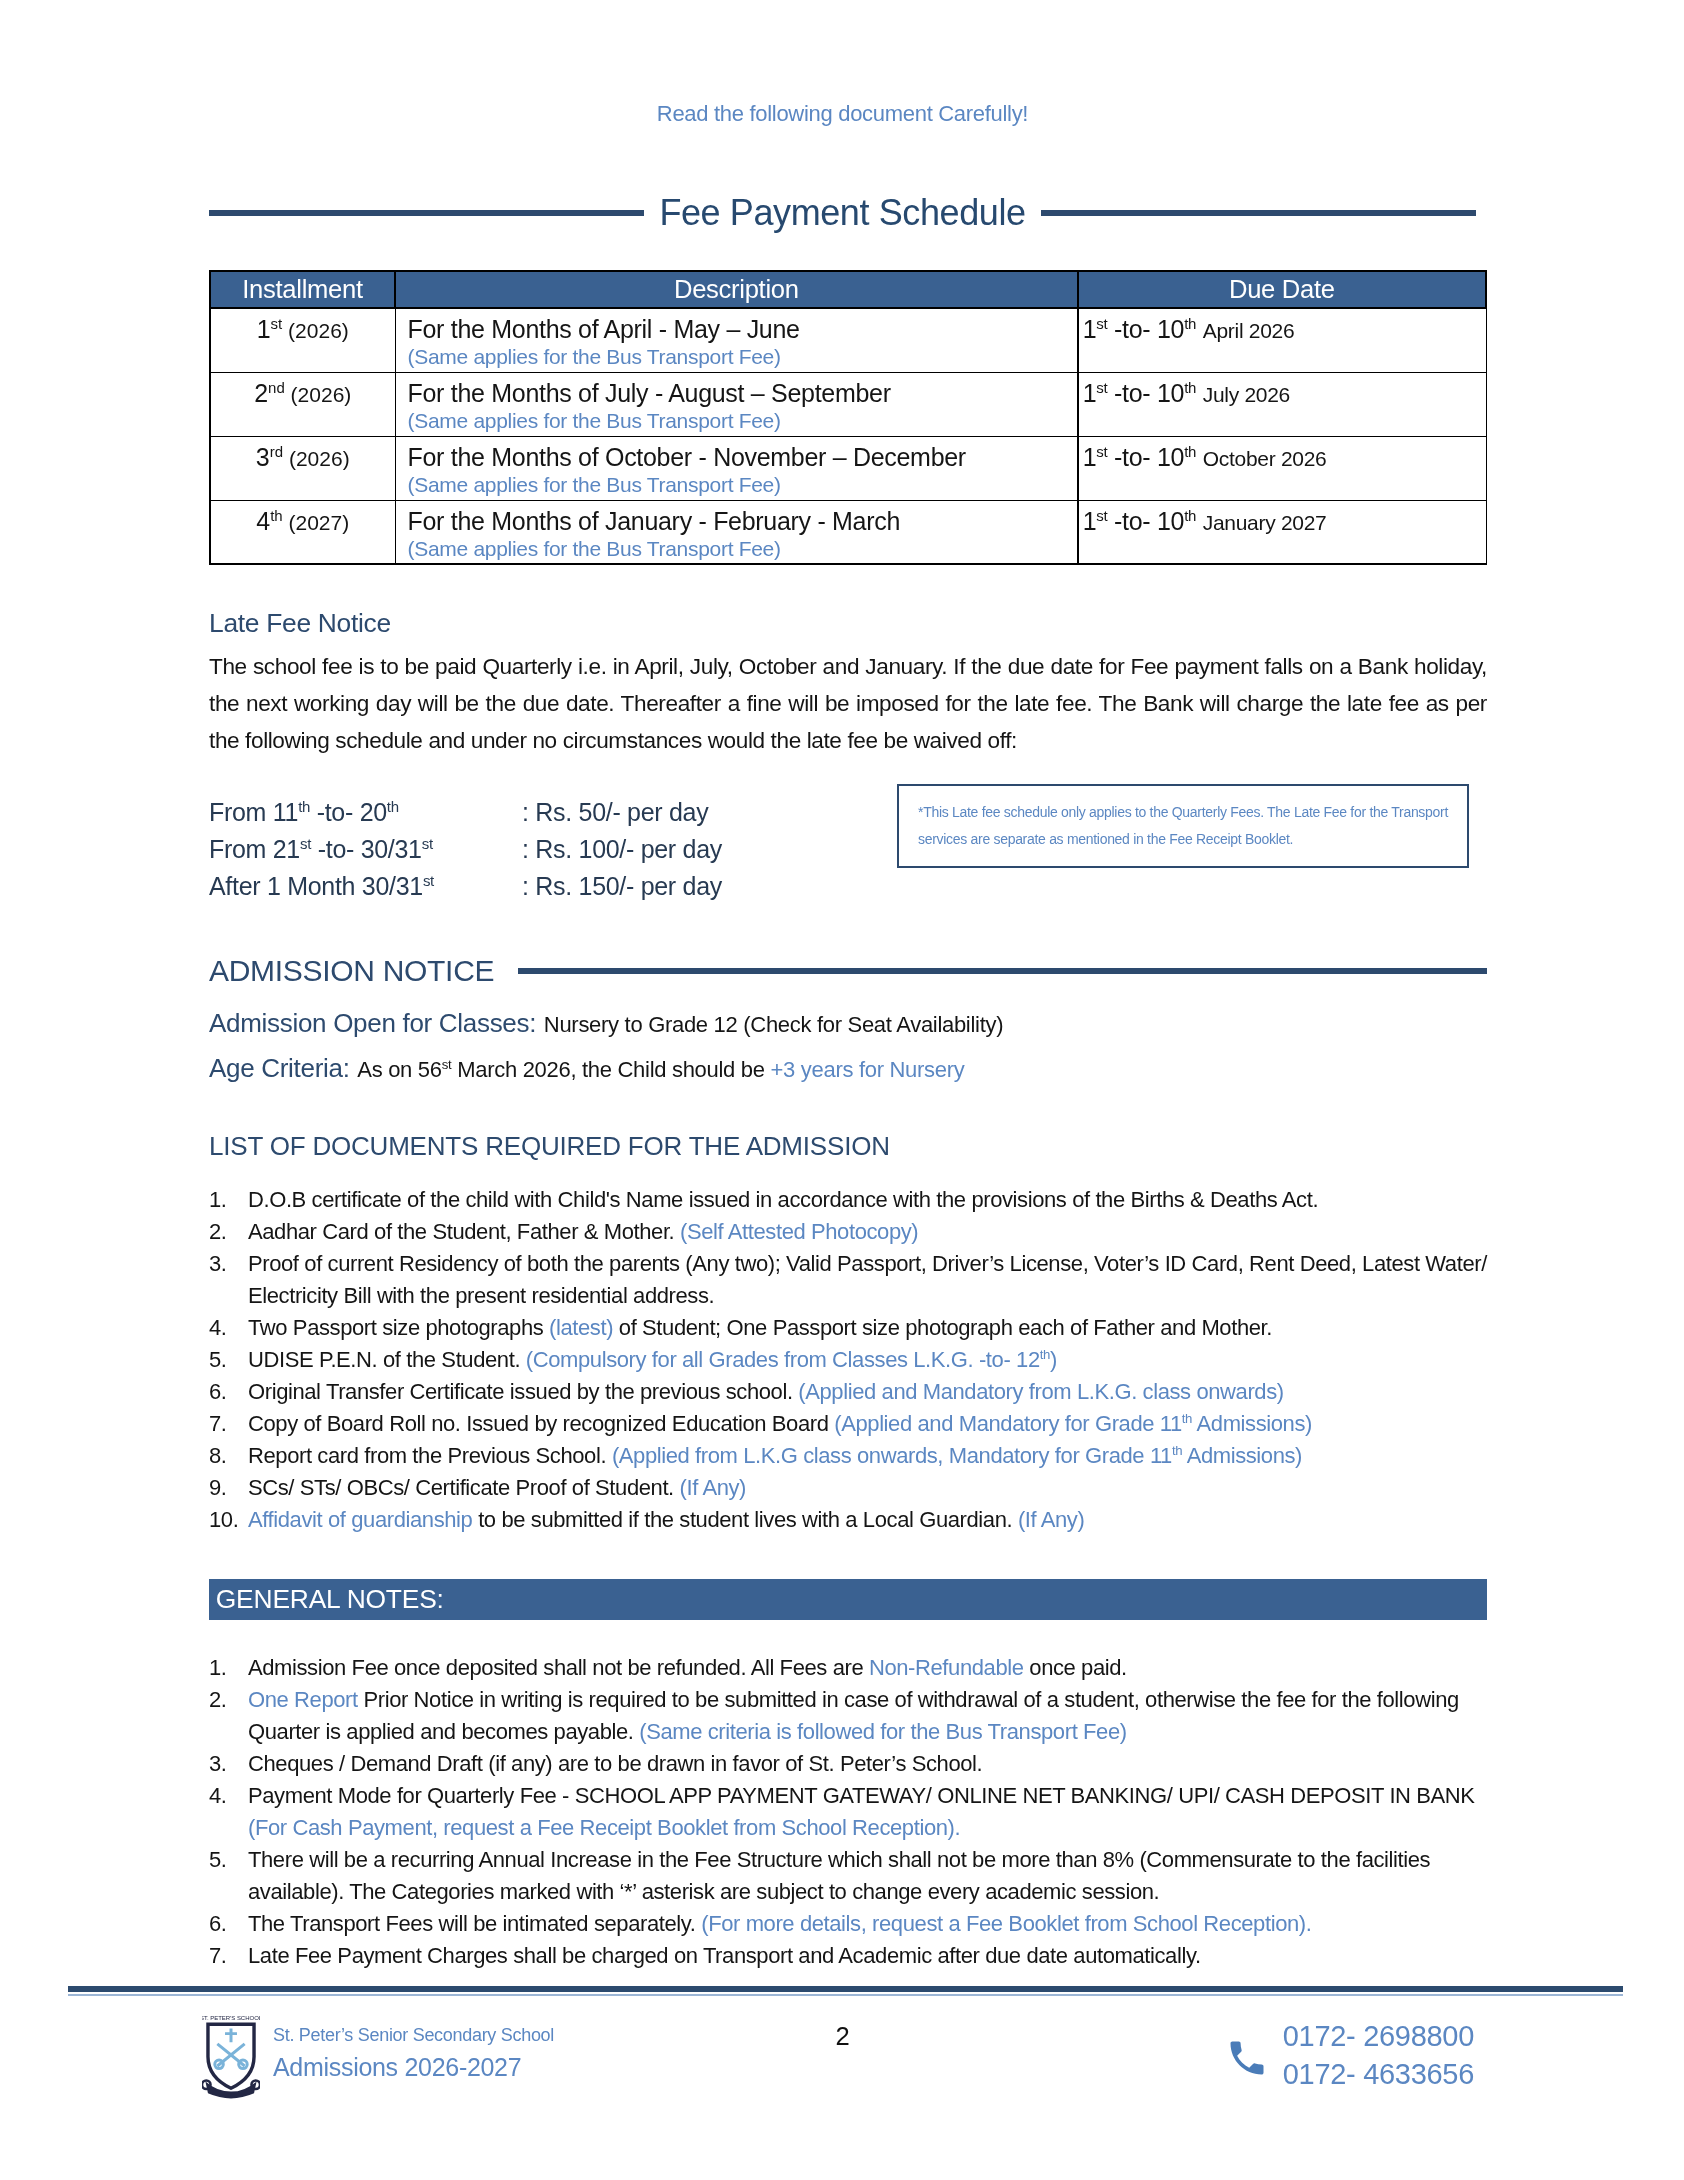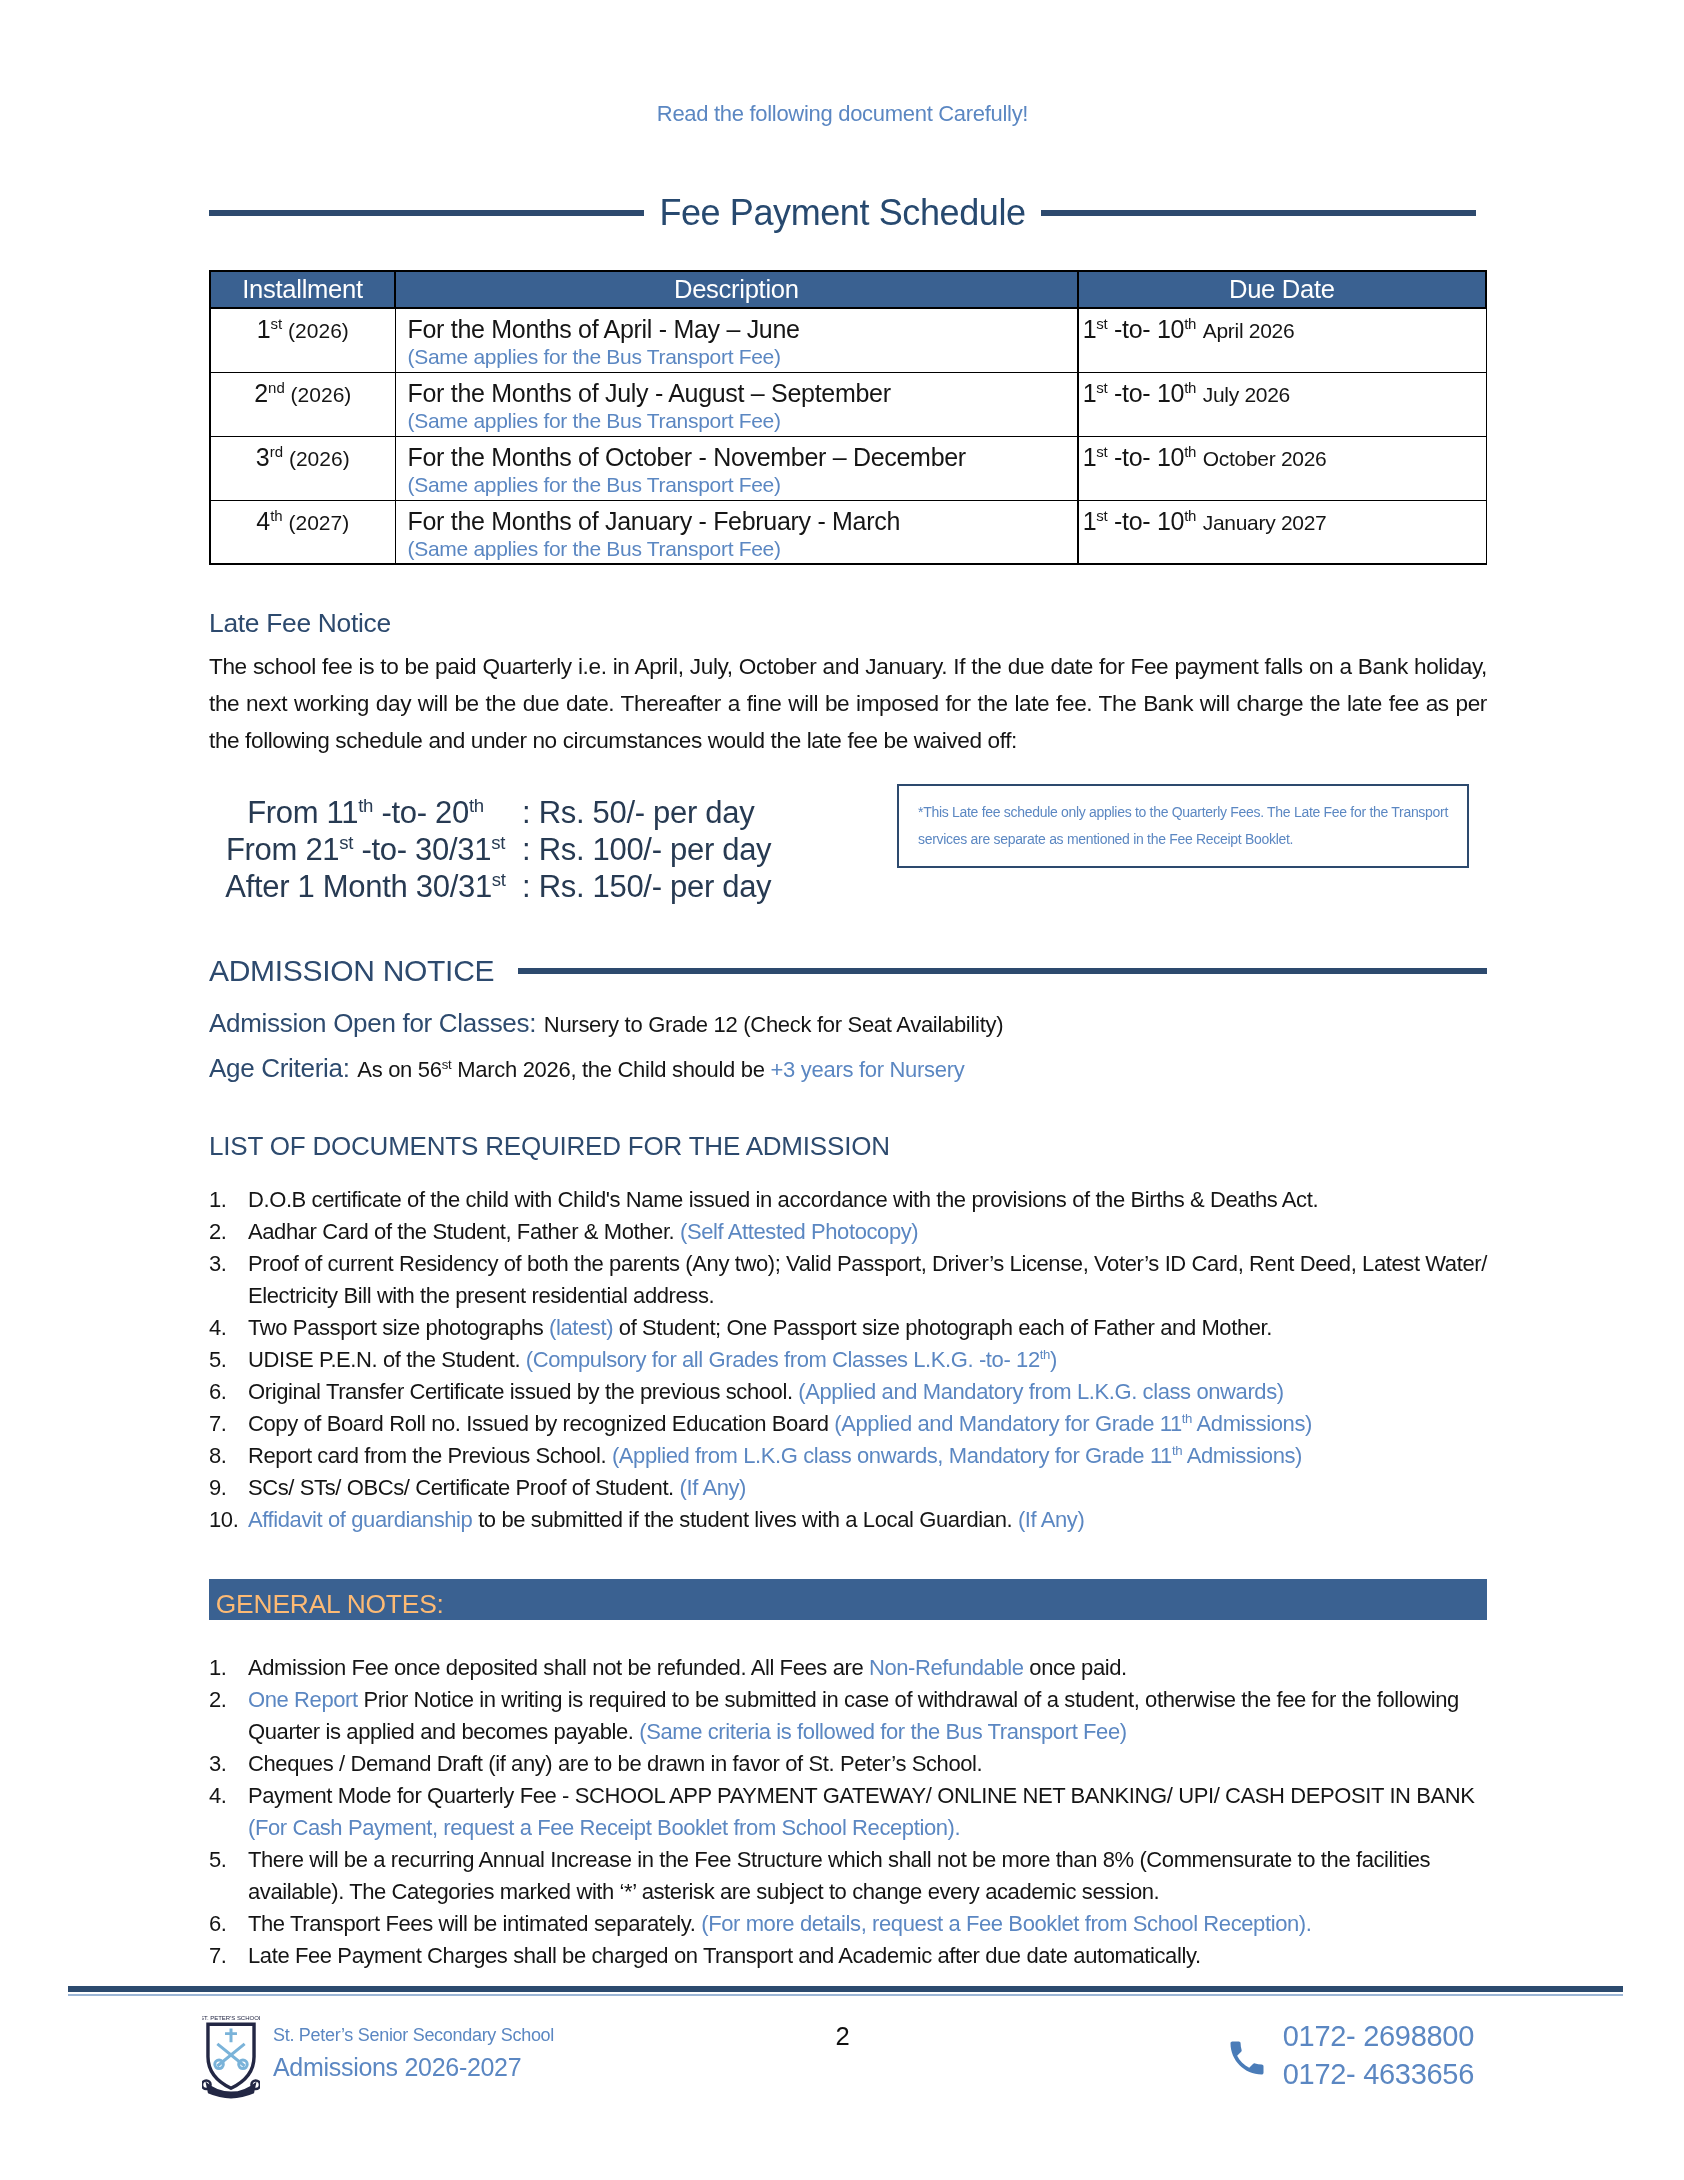--- a/index.html
+++ b/index.html
@@ -85,21 +85,21 @@
   .body-par{
     margin-top:8.5px;
     font-size:22.6px;line-height:37px;
     text-align:justify;
     letter-spacing:-0.4px;
   }
 
   
   .latefee-flex{display:flex;margin-top:25.6px;align-items:flex-start;}
   .fee-sched{width:688px;flex:none;padding-top:10.2px;color:var(--sched-ink);}
-  .fee-row{display:flex;font-size:31px;line-height:37px;letter-spacing:-0.3px;text-align:center;}
+  .fee-row{display:flex;font-size:25px;line-height:37px;letter-spacing:-0.3px;}
   .fee-range{width:313px;flex:none;}
   .note-box{
     width:572px;
     border:2.6px solid var(--navy);
     padding:12.8px 19px;
     color:var(--accent);
     font-size:14px;line-height:27px;
     text-align:justify;
     letter-spacing:-0.3px;
   }
@@ -123,23 +123,23 @@
   .num-list{margin-top:22px;}
   .num-item{display:flex;font-size:22px;line-height:32px;letter-spacing:-0.4px;}
   .num{width:39px;flex:none;}
   .num-content{flex:1;}
 
   
   .notes-bar{
     margin-top:43px;
     height:41px;
     background:var(--bar);
-    color:#fdba74;
+    color:#ffffff;
     font-size:26.4px;
-    display:flex;align-items:flex-end;
+    display:flex;align-items:center;
     padding-left:6.8px;
     letter-spacing:-0.2px;
   }
   .notes-list{margin-top:32px;}
 
   
   .footer{position:absolute;left:0;right:0;top:1986px;}
   .footer-line-main{margin:0 62px 0 68px;height:6px;background:#2c4a6e;}
   .footer-line-sub{margin:1.7px 62px 0 68px;height:2.6px;background:#9cb6d6;}
   .footer-content{position:relative;height:128px;}

